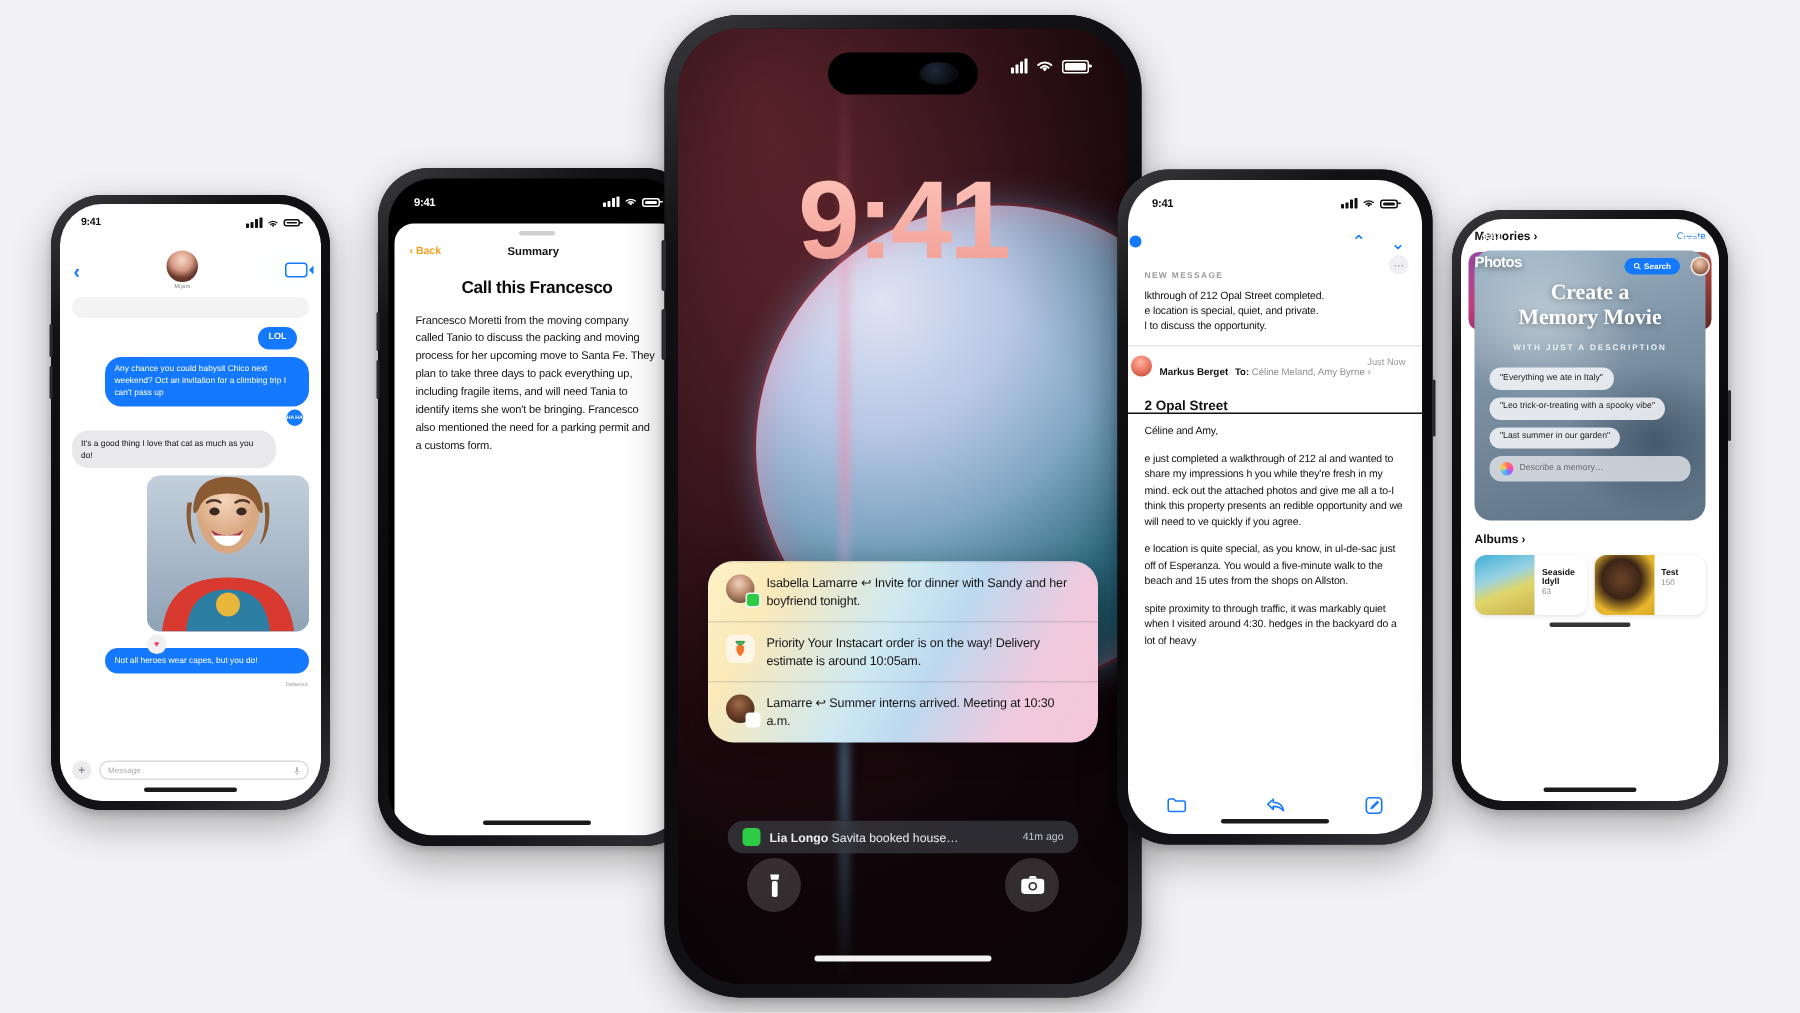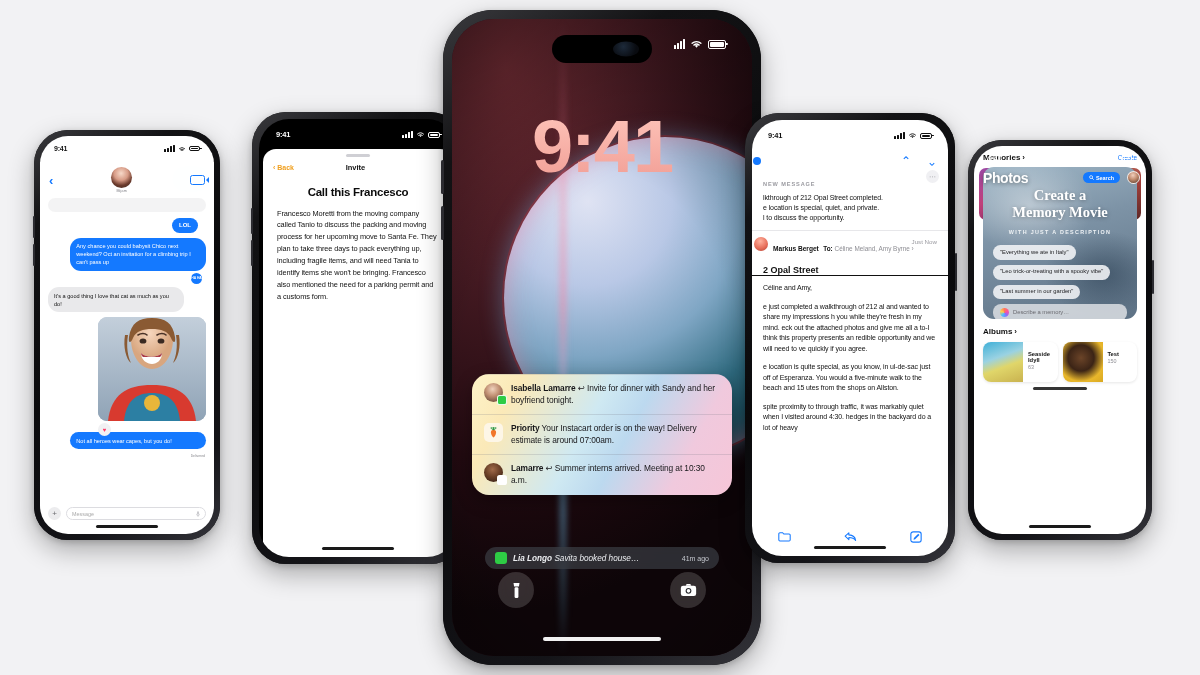--- a/index.html
+++ b/index.html
@@ -132,28 +132,28 @@
             overflow:hidden; z-index:12;
             background: linear-gradient(118deg,#fdf3c8 0%,#fbe9b8 16%,#cfe9f2 44%,#bcd9ef 58%,#f0c9dd 80%,#f6c6d8 100%);
             box-shadow: 0 6px 18px rgba(0,0,0,.30); }
   .pnhead { display:flex; align-items:center; gap:5px; padding:9px 12px 6px;
             font-size:10.5px; font-weight:600; color:#2a2a2e; }
   .pnrow { display:flex; gap:8px; padding:8px 12px; align-items:flex-start;
            border-top:.7px solid rgba(120,120,130,.22); }
   .pnrow .ic { width:19px; height:19px; border-radius:50%; flex:none; position:relative; }
   .pnrow .ic.sq { border-radius:5px; }
   .pnrow .tx { font-size:8.4px; line-height:1.38; color:#17171a; letter-spacing:-.1px; }
-  .pnrow .tx b { font-weight:700; }
+  .pnrow .tx b { font-weight:400; }
   .badge { position:absolute; right:-4px; bottom:-3px; width:10px; height:10px;
            border-radius:2.6px; border:1.2px solid rgba(255,255,255,.9); }
   .stack2 { position:absolute; left:33px; right:33px; top:528px; height:22px; z-index:11;
             border-radius:13px; background:rgba(65,70,76,.62);
             display:flex; align-items:center; gap:6px; padding:0 10px;
             backdrop-filter: blur(5px); }
-  .stack2 .t { font-size:8.2px; color:#eceef1; flex:1; white-space:nowrap; overflow:hidden;font-style:italic; }
+  .stack2 .t { font-size:8.2px; color:#eceef1; flex:1; white-space:nowrap; overflow:hidden; }
   .stack2 .t b { font-weight:700; }
   .stack2 .ago { font-size:7px; color:#c6cad0; }
   .qbtn { position:absolute; width:36px; height:36px; border-radius:50%;
           background:rgba(255,255,255,.16); display:flex; align-items:center;
           justify-content:center; bottom:48px; z-index:12; backdrop-filter: blur(6px); }
   .qbtn.l { left:46px; } .qbtn.r { right:46px; }
 
   
   #p4 { left:745px; top:113px; width:210px; height:450px; }
   #p4 .screen { inset:7px; border-radius:30px; background:#fff; }
@@ -191,33 +191,33 @@
   
   #p5 { left:968px; top:140px; width:184px; height:400px; }
   #p5 .screen { inset:6px; border-radius:28px; background:#fff; }
   #p5 .homebar { width:62px; height:3px; background:#1a1a1a; bottom:6px; }
   #p5 .sb { left:14px; top:9px; right:14px; justify-content:space-between; color:#fff; font-size:7px; z-index:17;}
   .ph-hero { position:absolute; left:0; right:0; top:0; height:74px; display:flex; gap:3px;
              padding:22px 5px 0; }
   .ph-hero .card { flex:1; border-radius:7px; position:relative; overflow:hidden; }
   .ph-hero .card .cap { position:absolute; left:4px; bottom:3px; color:#fff;
       font-size:5px; font-weight:600; text-shadow:0 1px 2px rgba(0,0,0,.6); }
-  .ph-title { position:absolute; left:9px; top:24px; color:#fff; font-size:14px;
+  .ph-title { position:absolute; left:9px; top:24px; color:#fff; font-size:10px;
               font-weight:700; letter-spacing:-.4px; text-shadow:0 1px 4px rgba(0,0,0,.45); z-index:16; }
   .ph-search { position:absolute; right:26px; top:26px; height:11px; padding:0 6px;
                border-radius:7px; background:#1479ff; color:#fff; font-size:5.4px;
                display:flex; align-items:center; gap:2px; z-index:16; font-weight:600; }
   .ph-ava { position:absolute; right:6px; top:25px; width:13px; height:13px; border-radius:50%;
       background: radial-gradient(circle at 45% 30%, #f2cfbe 0%, #c08b6e 45%, #4d3326 100%);
       border:1.2px solid rgba(255,255,255,.85); z-index:16; }
   .sec-head { display:flex; align-items:center; justify-content:space-between;
               padding:0 9px; margin-top:7px; }
   .sec-head .h { font-size:8px; font-weight:700; color:#111; display:flex; align-items:center; gap:2px;}
   .sec-head .a { font-size:6.4px; color:#1479ff; font-weight:500; }
-  .memcard { margin:5px 9px 0; height:152px; border-radius:11px; position:relative;
+  .memcard { margin:5px 9px 0; height:180px; border-radius:11px; position:relative;
              overflow:hidden; background: linear-gradient(165deg,#9fb6c6 0%,#7d93a6 40%,#5d7184 100%); }
   .memcard .blurbg { position:absolute; inset:0;
       background: radial-gradient(60% 45% at 30% 25%, rgba(255,255,255,.42) 0%, rgba(255,255,255,0) 70%),
                   radial-gradient(55% 40% at 78% 70%, rgba(30,50,70,.5) 0%, rgba(30,50,70,0) 70%); }
   .memcard .mt { position:absolute; left:0; right:0; top:20px; text-align:center; color:#fff;
       font-family:"Liberation Serif", serif; font-size:14.5px; font-weight:700; line-height:1.18;
       text-shadow:0 1px 4px rgba(0,0,0,.35); }
   .memcard .ms { position:absolute; left:0; right:0; top:62px; text-align:center; color:#eef2f5;
       font-size:5.4px; letter-spacing:1.3px; font-weight:600; }
   .chips { position:absolute; left:10px; right:10px; top:78px; display:flex;
@@ -354,21 +354,21 @@
               <path d="M4.8 7.4a5 5 0 016.4 0" stroke="currentColor" stroke-width="1.6" fill="none" stroke-linecap="round"></path>
             </svg>
           <span class="batt" style="width:12px;height:6px;"></span>
         </span>
       </div>
 
       <div class="sheet">
         <div class="grab"></div>
         <div class="sheet-nav">
           <span class="bk">‹ <span>Back</span></span>
-          <span class="ttl">Invite</span>
+          <span class="ttl">Summary</span>
           <span style="width:26px"></span>
         </div>
         <h1>Call this Francesco</h1>
         <p>Francesco Moretti from the moving company called Tanio to discuss the packing and moving process for her upcoming move to Santa Fe. They plan to take three days to pack everything up, including fragile items, and will need Tania to identify items she won't be bringing. Francesco also mentioned the need for a parking permit and a customs form.</p>
       </div>
       <div class="homebar"></div>
     </div>
   </div>
 
   <div class="phone" id="p3">
@@ -416,21 +416,21 @@
 
         <div class="pnrow">
           <span class="ic sq" style="background:#fdf6e7;display:flex;align-items:center;justify-content:center;">
             <svg width="13" height="13" viewBox="0 0 16 16">
               <path d="M8 4.6c2 0 3.2 1.4 3.2 3.2 0 2.8-2 6.2-3.2 6.2S4.8 10.6 4.8 7.8C4.8 6 6 4.6 8 4.6z" fill="#f2762a"></path>
               <path d="M8 4.6V1.8M8 3.2c-1-.9-2.2-1.2-3.2-1 .3 1 1.2 1.9 2.3 2.2M8 3.2c1-.9 2.2-1.2 3.2-1-.3 1-1.2 1.9-2.3 2.2" stroke="#2e9a47" stroke-width="1.2" fill="none" stroke-linecap="round"></path>
             </svg>
           </span>
           <span class="tx">
             <b>Priority</b>
-            <span>Your Instacart order is on the way! Delivery estimate is around 07:00am.</span>
+            <span>Your Instacart order is on the way! Delivery estimate is around 10:05am.</span>
           </span>
         </div>
 
         <div class="pnrow">
           <span class="ic" style="background:radial-gradient(circle at 45% 34%,#a06a4a 0%,#6b4028 45%,#2a1a12 100%);">
             <span class="badge" style="background:#fff;"></span>
           </span>
           <span class="tx">
             <b>Lamarre</b>
             <span>↩</span>

